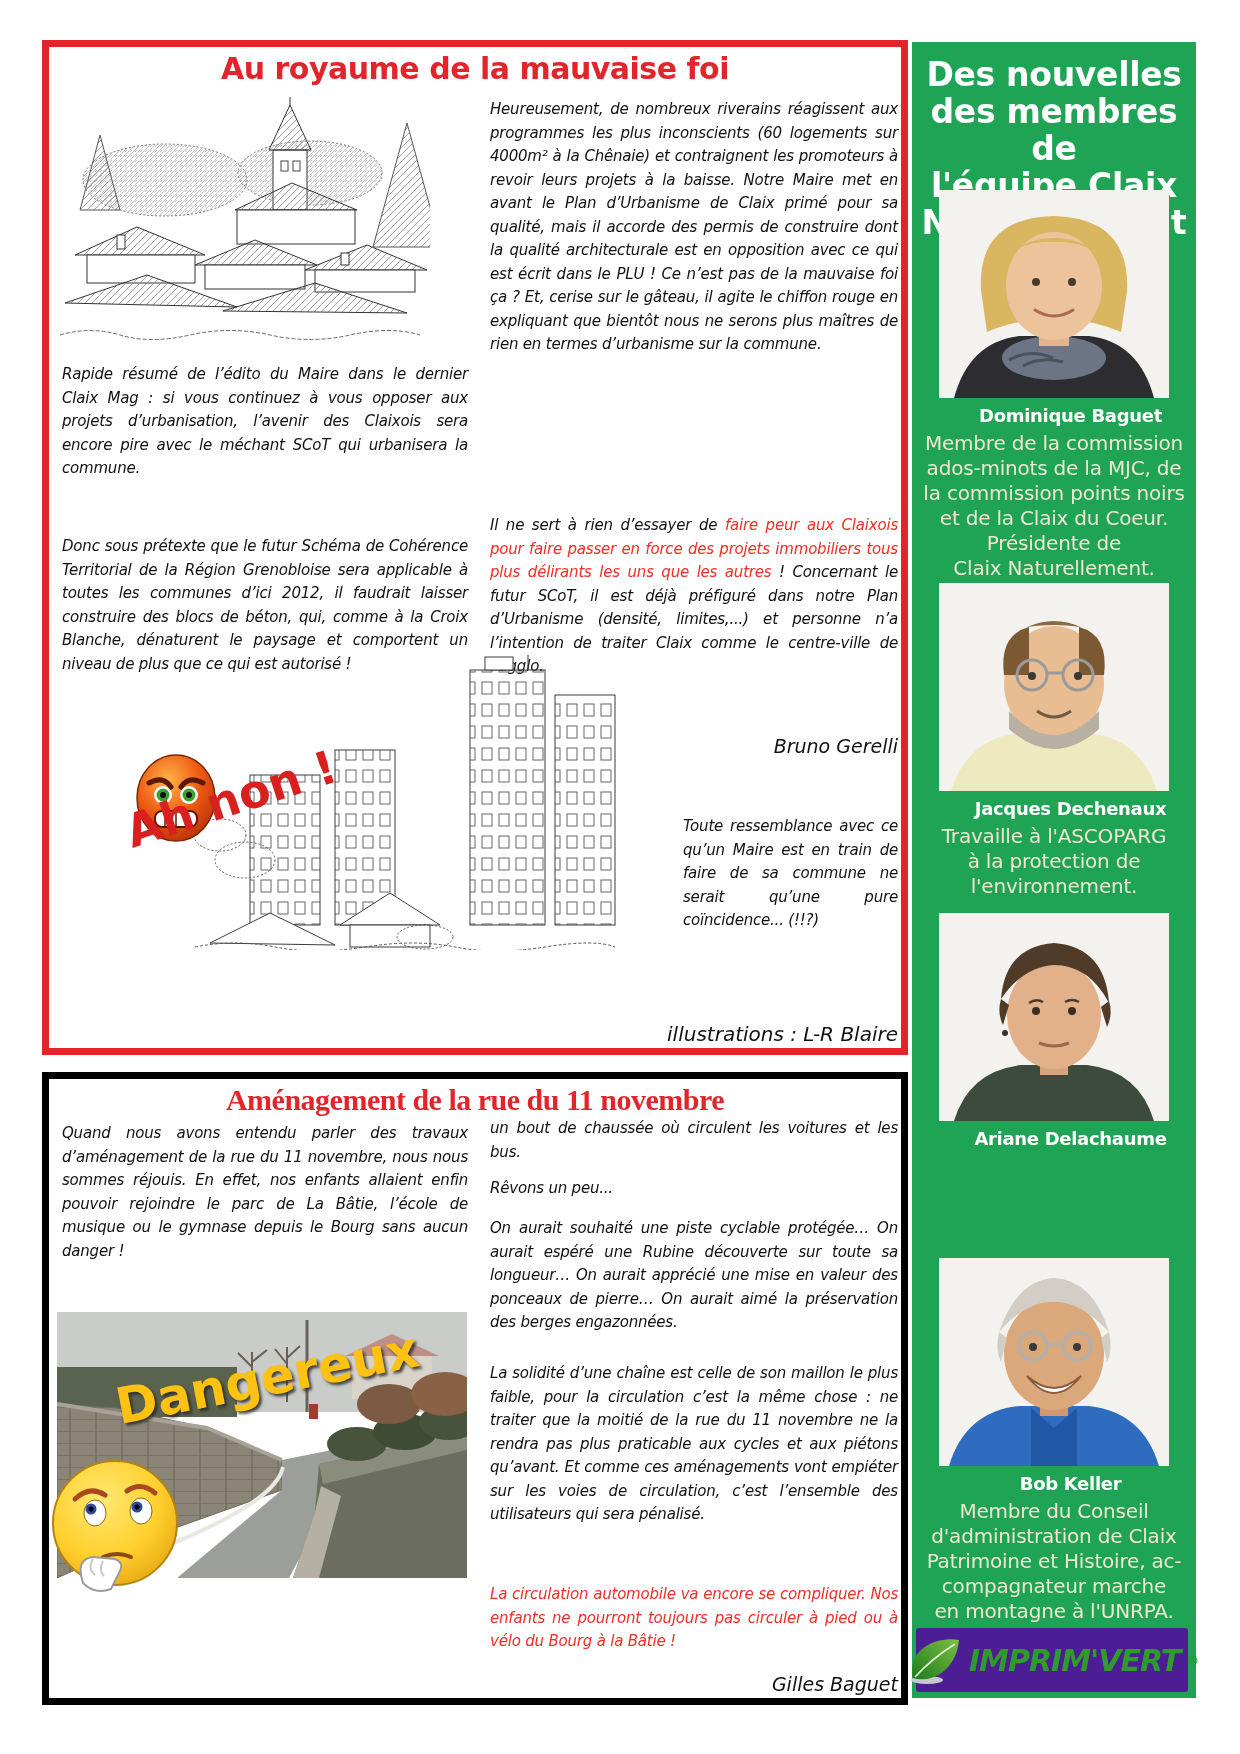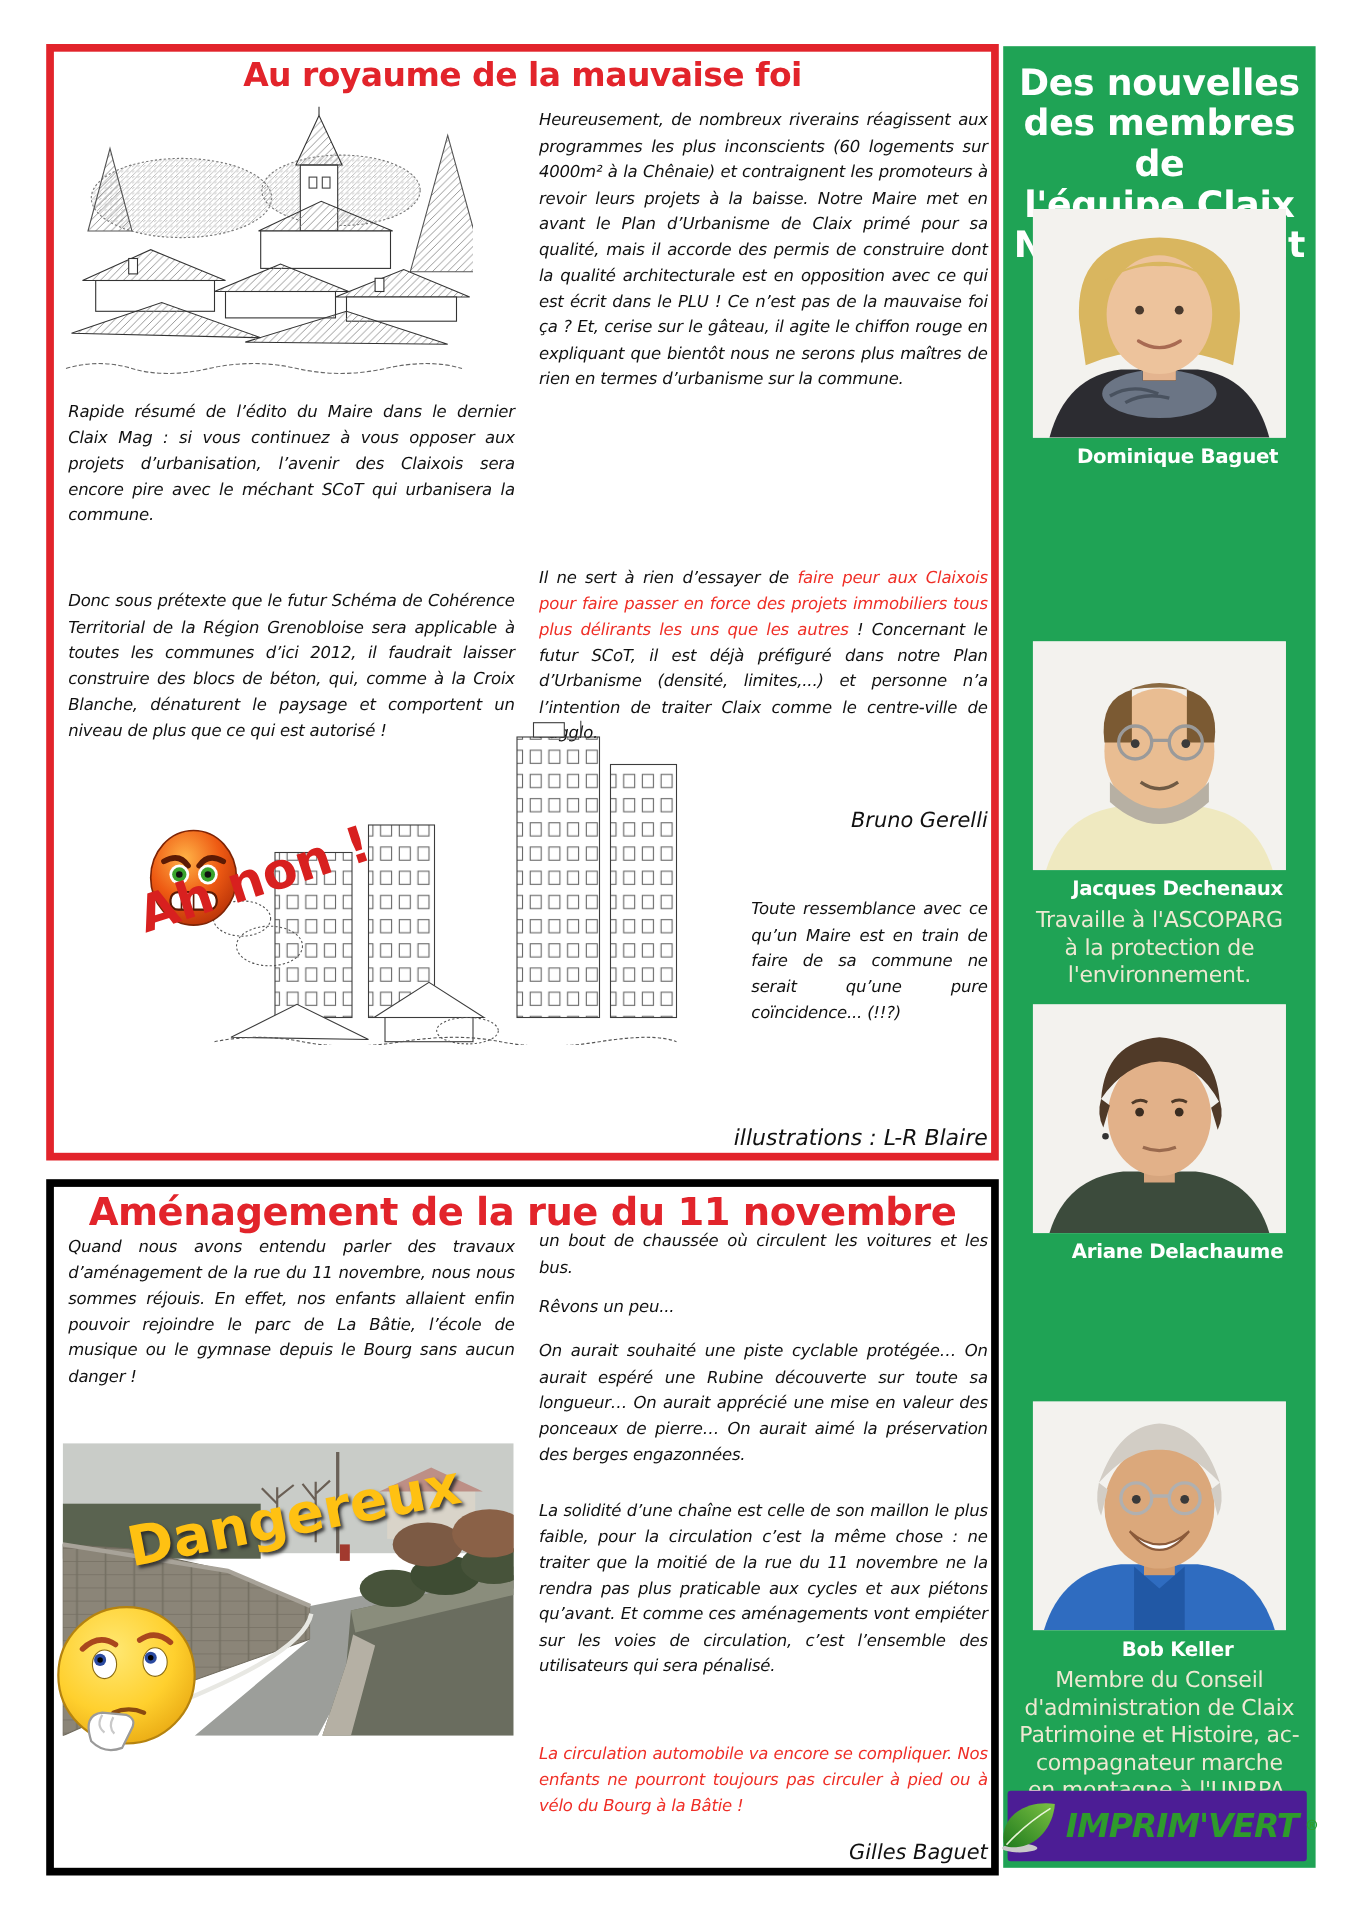--- a/index.html
+++ b/index.html
@@ -130,21 +130,21 @@
     </div>
 
     <div class="abs stamp" style="left:70px;top:760px;font-size:46px;color:#d8201f;transform:rotate(-18deg);">Ah non !</div>
 
     <div class="abs body-txt" style="left:634px;top:768px;width:215px;">Toute ressemblance avec ce qu’un Maire est en train de faire de sa commune ne serait qu’une pure coïncidence... (!!?)</div>
 
     <div class="abs sig" style="left:441px;top:975px;width:408px;font-size:20px;">illustrations : L-R Blaire</div>
   </div>
 
   <div id="box2" class="box">
-    <div class="abs art-title" style="top:4px;font-size:35px;">Aménagement de la rue du 11 novembre</div>
+    <div class="abs art-title" style="top:4px;font-size:30px;font-family:Liberation Serif, serif;">Aménagement de la rue du 11 novembre</div>
 
     <div class="abs body-txt" style="left:13px;top:43px;width:406px;">Quand nous avons entendu parler des travaux d’aménagement de la rue du 11 novembre, nous nous sommes réjouis. En effet, nos enfants allaient enfin pouvoir rejoindre le parc de La Bâtie, l’école de musique ou le gymnase depuis le Bourg sans aucun danger !</div>
 
     <div class="abs" style="left:8px;top:233px;">
       <svg width="410" height="266" viewBox="0 0 410 266">
         <defs>
           <pattern id="stone" width="26" height="12" patternUnits="userSpaceOnUse">
             <rect width="26" height="12" fill="#8b8578"></rect>
             <path d="M0 12 H26 M13 0 V12" stroke="#746f62" stroke-width="1.5"></path>
           </pattern>
@@ -225,20 +225,26 @@
           <rect x="100" y="128" width="30" height="28" fill="#e4b48f"></rect>
           <path d="M42 100 Q38 28 115 26 Q192 28 188 102 L182 142 Q150 128 115 130 Q80 128 48 142 Z" fill="#d9b65f"></path>
           <ellipse cx="115" cy="96" rx="48" ry="54" fill="#edc39c"></ellipse>
           <path d="M64 66 Q115 30 166 66 Q140 50 115 52 Q90 50 64 66 Z" fill="#d9b65f"></path>
           <circle cx="97" cy="92" r="4" fill="#4a3a2e"></circle>
             <circle cx="133" cy="92" r="4" fill="#4a3a2e"></circle>
           <path d="M96 120 Q115 132 134 120" fill="none" stroke="#a86a52" stroke-width="3" stroke-linecap="round"></path>
         </svg>
       </div>
       <div class="m-name">Dominique Baguet</div>
+      <div class="m-desc">Membre de la commission
+ados-minots de la MJC, de
+la commission points noirs
+et de la Claix du Coeur.
+Présidente de
+Claix Naturellement.</div>
     </div>
 
     <div class="member" style="top:541px;">
       <div class="m-photo">
         <svg width="230" height="208" viewBox="0 0 230 208">
           <rect width="230" height="208" fill="#f3f2ee"></rect>
           <path d="M12 208 Q28 156 80 150 L150 150 Q202 156 218 208 Z" fill="#efe9c0"></path>
           <path d="M100 140 h30 v20 h-30 z" fill="#e0af85"></path>
           <ellipse cx="115" cy="100" rx="50" ry="57" fill="#e9bd92"></ellipse>
           <path d="M65 92 Q60 52 90 44 L90 92 Z" fill="#7b5a33"></path>
@@ -272,21 +278,21 @@
           <circle cx="97" cy="98" r="4" fill="#3a2c20"></circle>
             <circle cx="133" cy="98" r="4" fill="#3a2c20"></circle>
           <path d="M90 90 q7 -5 14 -1 M126 89 q7 -4 14 0" stroke="#503a28" stroke-width="2.5" fill="none"></path>
           <path d="M100 130 Q115 136 130 130" fill="none" stroke="#9a6a4e" stroke-width="3"></path>
           <circle cx="66" cy="120" r="3" fill="#333"></circle>
         </svg>
       </div>
       <div class="m-name">Ariane Delachaume</div>
     </div>
 
-    <div class="member" style="top:1216px;margin-top:16px;">
+    <div class="member" style="top:1216px;">
       <div class="m-photo">
         <svg width="230" height="208" viewBox="0 0 230 208">
           <rect width="230" height="208" fill="#f3f2ee"></rect>
           <path d="M10 208 Q26 154 80 148 L150 148 Q204 154 220 208 Z" fill="#2f6cc0"></path>
           <path d="M92 150 L115 170 L138 150 L138 208 L92 208 Z" fill="#2158a5"></path>
           <rect x="101" y="134" width="28" height="24" fill="#d09a6c"></rect>
           <ellipse cx="115" cy="96" rx="50" ry="56" fill="#dba87b"></ellipse>
           <path d="M60 74 Q78 22 115 20 Q154 22 170 74 Q140 42 115 44 Q88 42 60 74 Z" fill="#d2cdc5"></path>
           <path d="M60 74 Q56 92 62 104 L68 80 Z" fill="#d2cdc5"></path>
           <path d="M170 74 Q174 92 168 104 L162 80 Z" fill="#d2cdc5"></path>

